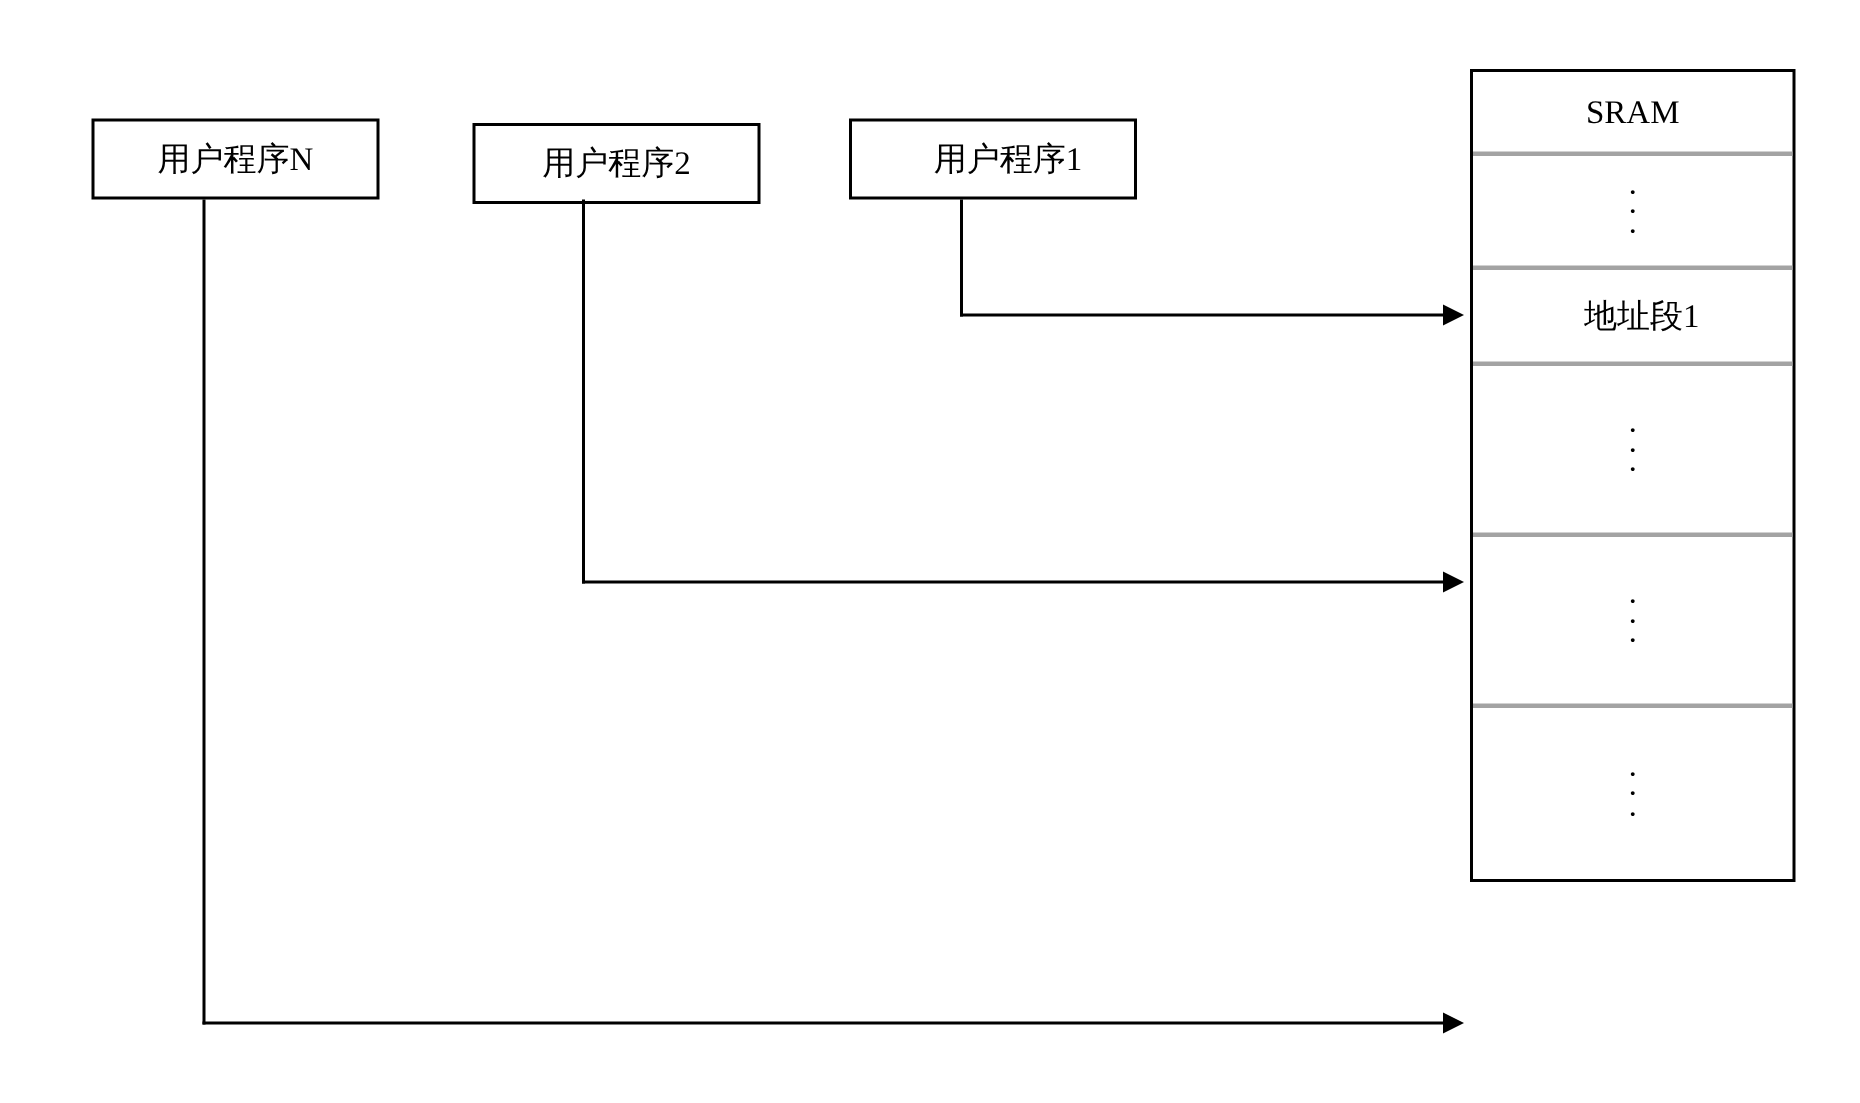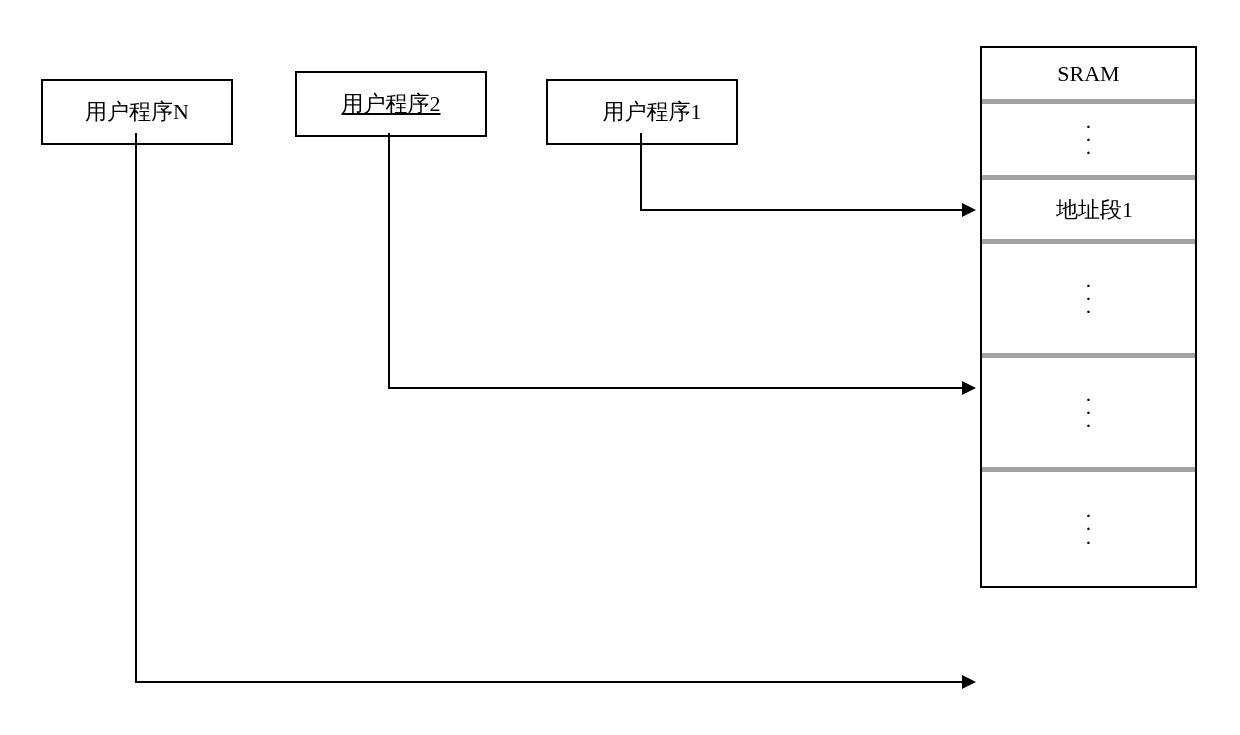--- a/index.html
+++ b/index.html
@@ -13,28 +13,29 @@
     }
     .box {
       position: absolute;
       border: 2px solid #000;
       background: #fff;
       display: flex;
       align-items: center;
       justify-content: center;
     }
     .user-program {
-      height: 66px;
+      height: 54px;
+      margin-left: 20px;
     }
     .sram-table {
       position: absolute;
       border: 2px solid #000;
     }
     .sram-cell {
-      border-bottom: 5px solid #a3a3a3;
+      border-bottom: 3px solid #a3a3a3;
       display: flex;
       align-items: center;
       justify-content: center;
       height: 68px;
     }
     .sram-cell:last-child {
       border-bottom: none;
     }
     .dots-cell {
       height: 92px;
@@ -52,21 +53,21 @@
       height: 0;
     }
   </style>
 </head>
 <body>
 
 <div class="box user-program" style="left:41px; top:79px; width:192px;">
   <span>用户程序N</span>
 </div>
 
-<div class="box user-program" style="left:295px; top:71px; width:192px;text-decoration:underline;">
+<div class="box user-program" style="left:295px; top:82px; width:192px;">
   <span>用户程序2</span>
 </div>
 
 <div class="box user-program" style="left:546px; top:79px; width:192px;padding-left:20px;">
   <span>用户程序1</span>
 </div>
 
 <div class="sram-table" style="left:980px; top:46px; width:217px;">
   <div class="sram-cell" style="height:56px;">
     <span>SRAM</span>

